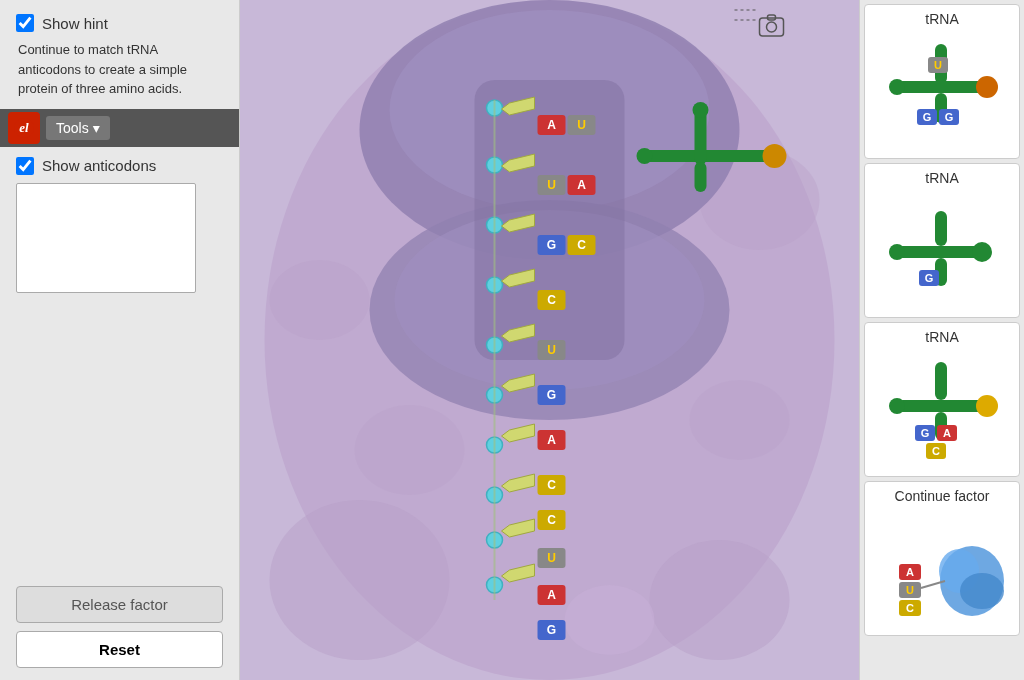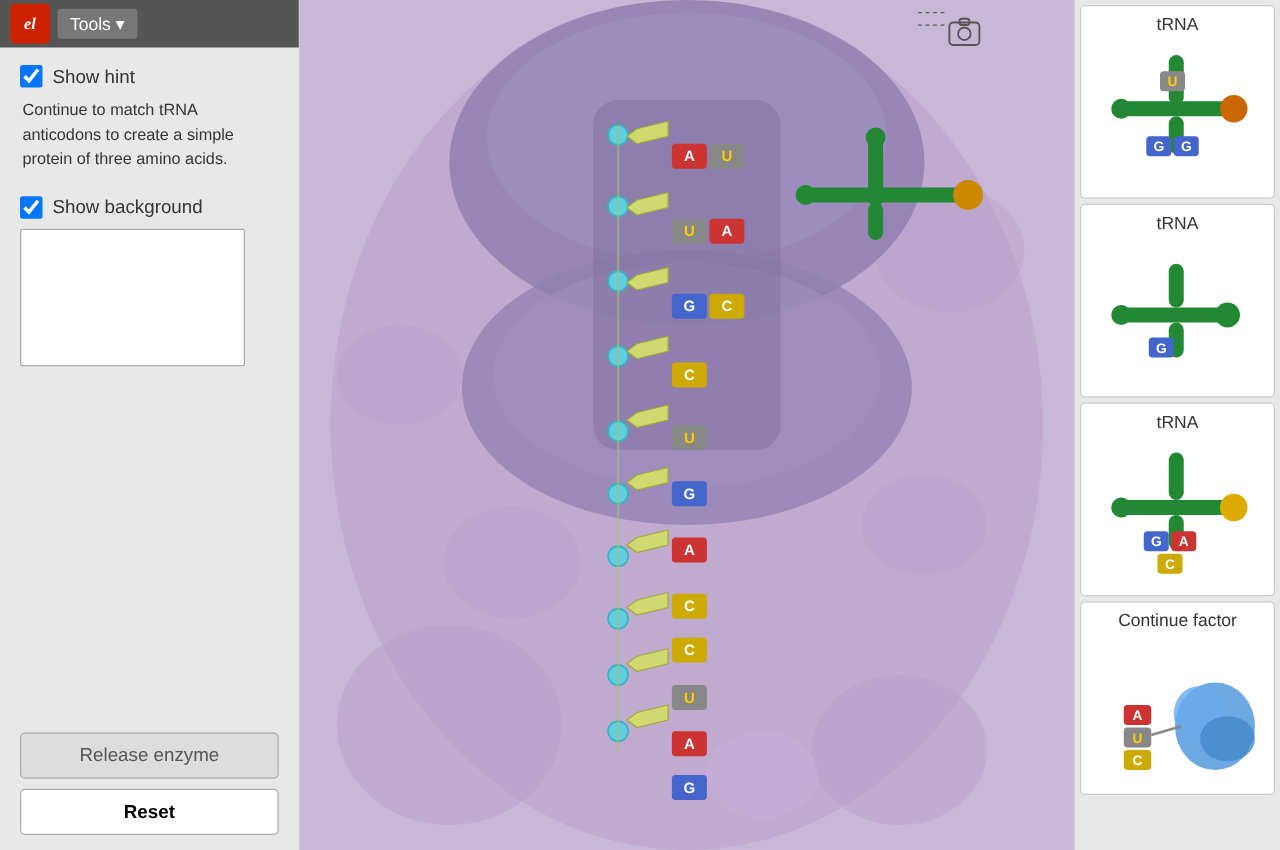--- a/index.html
+++ b/index.html
@@ -181,51 +181,51 @@
     
     .ribosome-container {
       position: absolute;
       top: 0; left: 0; right: 0; bottom: 0;
     }
   </style>
 </head>
 <body>
 
 <div id="left-panel">
+  <div id="hint-section">
+    <div class="checkbox-row">
+      <input type="checkbox" id="hint-cb" checked="" style="">
+      <label class="checkbox-label" for="hint-cb">Show hint</label>
+    </div>
+    <div id="hint-text">Continue to match tRNA anticodons to create a simple protein of three amino acids.</div>
+  </div>
+
   <div id="toolbar">
     <div id="logo">
       <svg width="22" height="22" viewBox="0 0 22 22">
         <ellipse cx="11" cy="11" rx="10" ry="10" fill="#cc2200"></ellipse>
         <text x="11" y="15" text-anchor="middle" fill="white" font-size="13" font-style="italic" font-family="serif">el</text>
       </svg>
     </div>
     <button id="tools-btn">
       <span>Tools</span>
       <span>▾</span>
     </button>
   </div>
 
-  <div id="hint-section">
-    <div class="checkbox-row">
-      <input type="checkbox" id="hint-cb" checked="" style="">
-      <label class="checkbox-label" for="hint-cb">Show hint</label>
-    </div>
-    <div id="hint-text">Continue to match tRNA anticodons to create a simple protein of three amino acids.</div>
-  </div>
-
   <div id="background-section">
     <div class="checkbox-row">
       <input type="checkbox" id="bg-cb" checked="" style="">
-      <label class="checkbox-label" for="bg-cb">Show background</label>
+      <label class="checkbox-label" for="bg-cb">Show anticodons</label>
     </div>
     <div id="background-preview"></div>
   </div>
 
   <div id="buttons-section">
-    <button class="action-btn">Release enzyme</button>
+    <button class="action-btn">Release factor</button>
     <button class="action-btn primary">Reset</button>
   </div>
 </div>
 
 <div id="center-panel">
   <div class="ribosome-container">
     <svg width="100%" height="100%" viewBox="0 0 580 680" xmlns="http://www.w3.org/2000/svg">
 
       <ellipse cx="290" cy="340" rx="285" ry="340" fill="#c0aad0"></ellipse>
 

